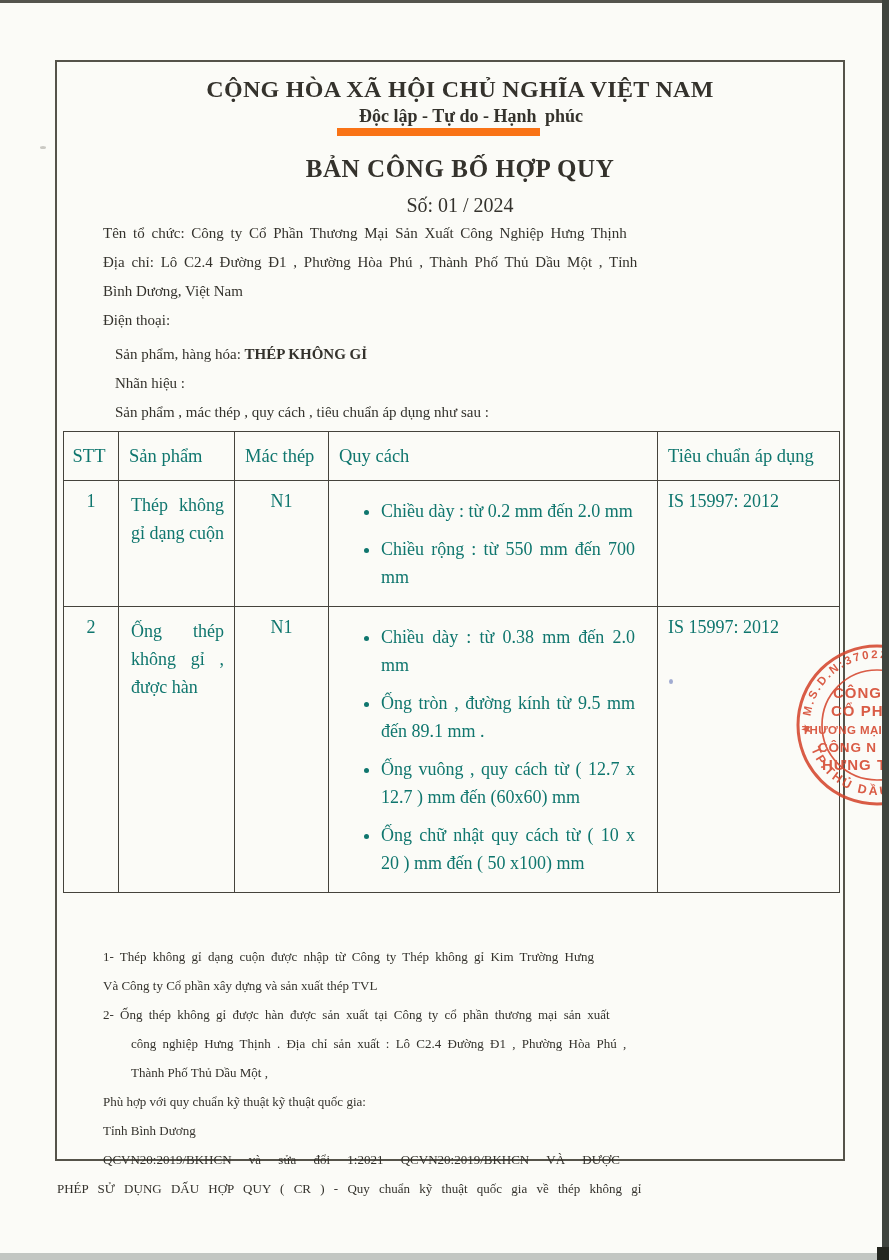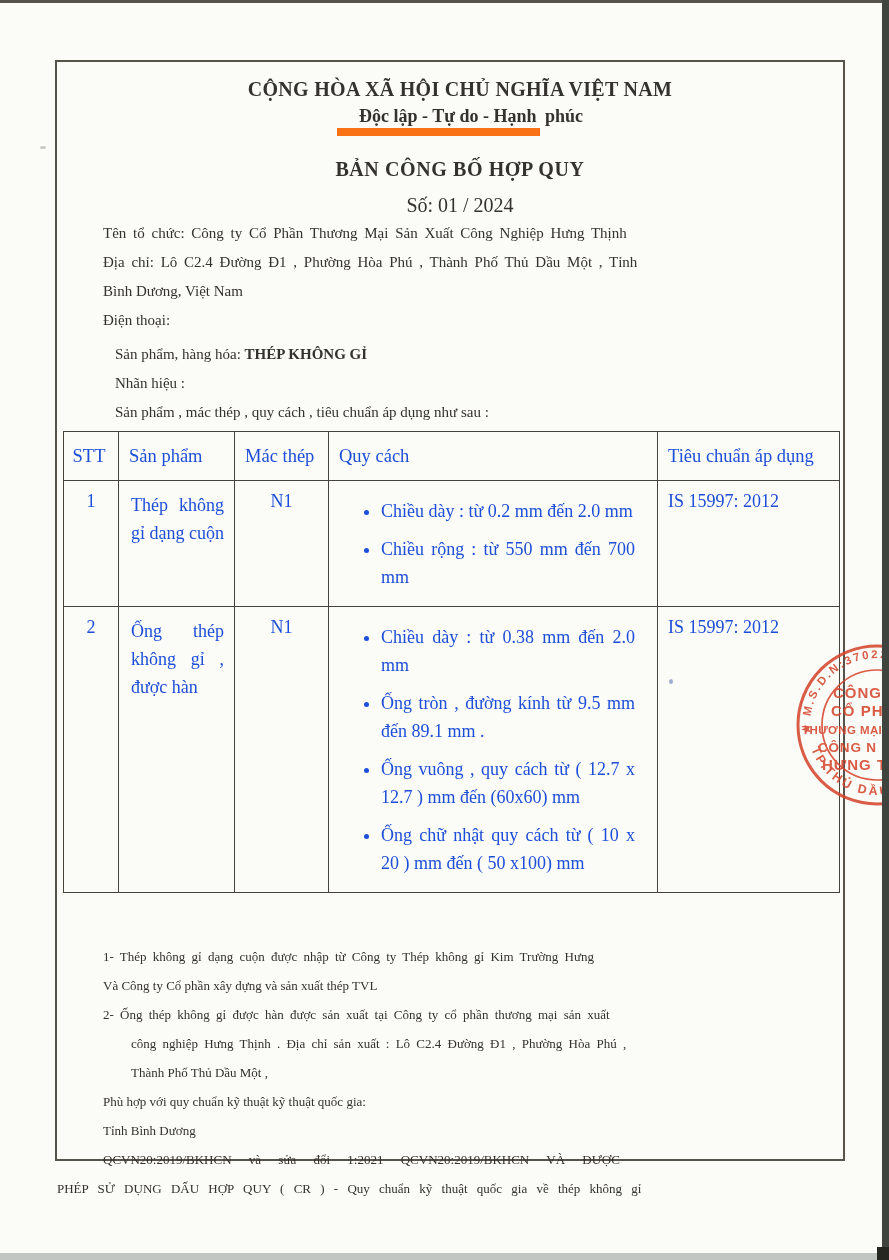--- a/index.html
+++ b/index.html
@@ -17,36 +17,36 @@
   .speck.s1 { left:669px; top:679px; width:4px; height:5px; background:#6f7fbd; opacity:.65; }
   .speck.s2 { left:40px;  top:146px; width:6px; height:3px; background:#9a9890; opacity:.5; }
 
   .frame {
     position:absolute; left:55px; top:60px; width:790px; height:1101px;
     border:2px solid #55534a; box-sizing:border-box; background:transparent;
   }
   .content { padding:14px 26px 0 46px; }
 
   .center { text-align:center; }
-  .national { font-size:20px; font-weight:bold; line-height:26px; letter-spacing:.3px; }
+  .national { font-size:24px; font-weight:bold; line-height:26px; letter-spacing:.3px; }
   .motto    { font-size:18px; font-weight:bold; line-height:24px; margin-top:2px; }
   .motto .u { border-bottom:8px solid #f97316; padding:0 4px 2px 22px; }
-  .doc-title{ font-size:20px; font-weight:bold; line-height:30px; margin-top:26px; letter-spacing:.6px; }
+  .doc-title{ font-size:25px; font-weight:bold; line-height:30px; margin-top:26px; letter-spacing:.6px; }
   .doc-num  { font-size:20px; line-height:26px; margin-top:8px; }
 
   .info { margin-top:1px; font-size:15px; }
   .ln { line-height:29px; white-space:nowrap; }
   .ind12 { margin-left:12px; }
   .j  { word-spacing:3px; }
   .b  { font-weight:bold; }
 
   table.spec {
     border-collapse:collapse; table-layout:fixed;
     width:776px; margin-left:-40px; margin-top:4px;
-    font-size:18px; color:#1d4ed8;
+    font-size:18px; color:#0f766e;
   }
   table.spec th, table.spec td { border:1.6px solid #45433c; }
   table.spec th {
     font-weight:normal; text-align:left; padding:4px 6px 4px 10px;
     height:40px; vertical-align:middle; font-size:18.5px;
   }
   table.spec th.c { text-align:center; padding-left:2px; }
   table.spec td { vertical-align:top; padding-top:10px; }
   td.cc { text-align:center; }
   td.prod { padding:10px 10px 0 12px; text-align:justify; line-height:28px; }

